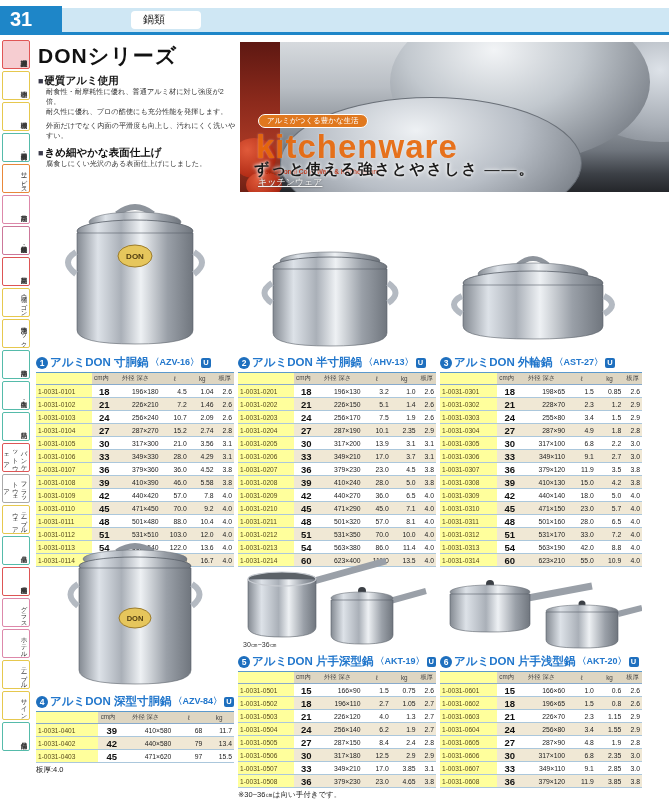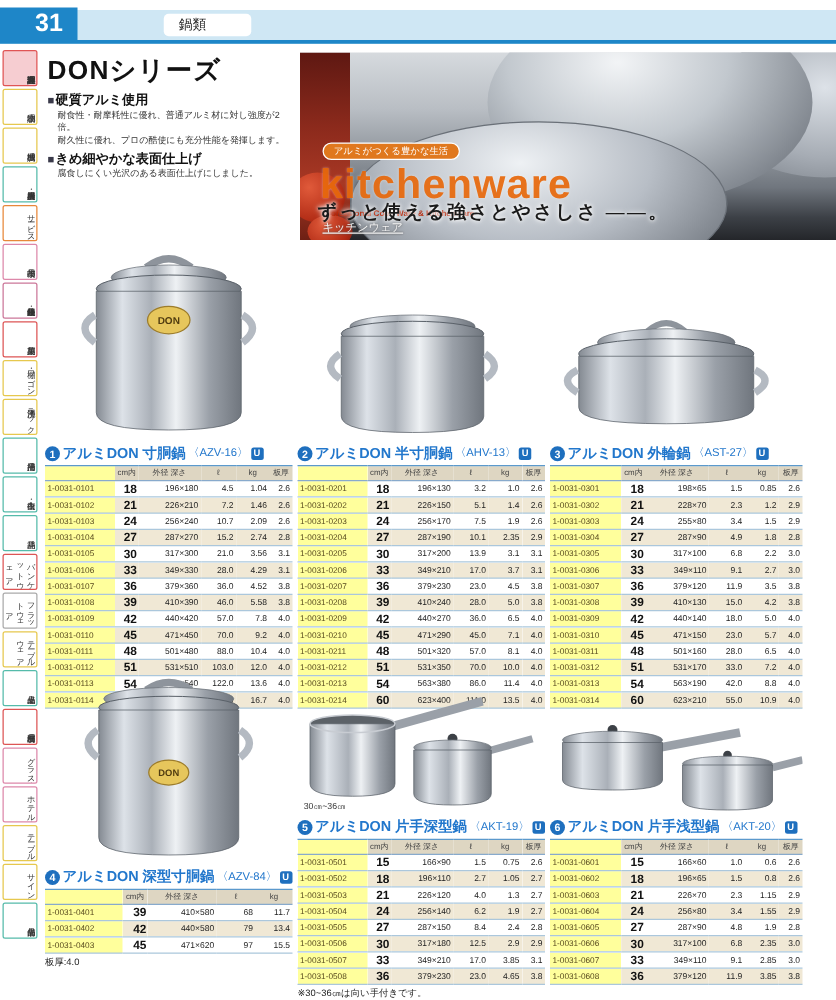--- a/index.html
+++ b/index.html
@@ -2,21 +2,21 @@
 <html><head>
 <meta charset="utf-8">
 <style>
   html,body{margin:0;padding:0;background:#e9e9e9;}
   .page{position:relative;width:669px;height:800px;background:#ffffff;overflow:hidden;
         font-family:"Liberation Sans","DejaVu Sans",sans-serif;color:#222;}
 
   
   .hdr-band{position:absolute;left:0;top:8px;width:669px;height:24px;background:#cfe7f4;border-bottom:3px solid #1e86c8;}
   .hdr-num{position:absolute;left:0;top:6px;width:62px;height:27px;background:#1e86c8;color:#fff;
-           font-size:20px;font-weight:bold;line-height:27px;padding-left:28px;box-sizing:border-box;}
+           font-size:20px;font-weight:bold;line-height:27px;padding-left:10px;box-sizing:border-box;}
   .hdr-cat{position:absolute;left:88px;top:11px;background:#fff;border-radius:4px;padding:1px 36px 2px 12px;
            font-size:11px;color:#222;margin-left:43px;}
 
   
   .sidebar{position:absolute;left:2px;top:40px;width:28px;display:flex;flex-direction:column;gap:2px;}
   .stab{writing-mode:vertical-rl;text-orientation:upright;height:29px;box-sizing:border-box;
         background:#fff;border:1.6px solid #ccc;border-radius:2px;font-size:6.5px;line-height:1.35;
         padding:2px 1px;text-align:center;color:#333;overflow:hidden;}
   .stab.active{background:#f6cdd1;font-weight:bold;}
 
@@ -50,21 +50,21 @@
             font-family:"Liberation Serif","DejaVu Serif",serif;letter-spacing:2px;
             text-shadow:0 0 3px #fff,0 0 5px #fff;top:116px;}
   .bn-catch{top:118px;}
 
   
   .sec{position:absolute;}
   .ptitle{display:flex;align-items:center;gap:2px;white-space:nowrap;margin-bottom:2px;}
   .pnum{flex:0 0 auto;width:12px;height:12px;border-radius:50%;background:#1e6fbe;color:#fff;font-size:8.5px;
         font-weight:bold;text-align:center;line-height:12px;}
   .pname{color:#2277cc;font-weight:bold;font-size:11.5px;letter-spacing:0;}
-  .pmodel{color:#2277cc;font-size:9px;font-weight:normal;}
+  .pmodel{color:#2277cc;font-size:9px;font-weight:bold;}
   .uicon{width:10px;height:10px;background:#1e6fbe;color:#fff;font-size:7.5px;font-weight:bold;
          text-align:center;line-height:10px;border-radius:2px;}
   table.ptable{border-collapse:collapse;width:100%;table-layout:fixed;border-top:1px solid #5b99cc;border-bottom:1px solid #5b99cc;}
   .ptable th{font-size:6.3px;font-weight:normal;color:#444;background:#ded6c2;padding:1px 1px;
              border-bottom:1px solid #88aacc;text-align:center;overflow:hidden;white-space:nowrap;}
   .ptable td{padding:0.5px 2px;border-bottom:1px solid #abc7dc;white-space:nowrap;overflow:hidden;height:9.2px;}
   .ptable tbody tr:nth-child(even) td{background:#f0e8d5;}
   td.code,th.code{background:#ffff9c !important;color:#584a1e;font-size:6.6px;text-align:left;}
   td.cm{font-weight:bold;font-size:9.5px;text-align:right;padding-right:1px;color:#111;}
   td.dims{font-size:6.8px;text-align:right;color:#222;}
@@ -110,20 +110,21 @@
     </div>
 
   <div class="intro-title">DONシリーズ</div>
   <div class="features">
       <div class="feat">
         <div class="feat-h">硬質アルミ使用</div>
         <div class="feat-l">耐食性・耐摩耗性に優れ、普通アルミ材に対し強度が2倍。</div>
         <div class="feat-l">耐久性に優れ、プロの酷使にも充分性能を発揮します。</div>
       </div>
       <div class="feat">
+        <div class="feat-l">外面だけでなく内面の平滑度も向上し、汚れにくく洗いやすい。</div>
       </div>
       <div class="feat">
         <div class="feat-h">きめ細やかな表面仕上げ</div>
         <div class="feat-l">腐食しにくい光沢のある表面仕上げにしました。</div>
       </div>
     </div>
 
   <div class="banner">
     <div class="photo-pot pp3"></div>
     <div class="photo-pot pp1"></div>

